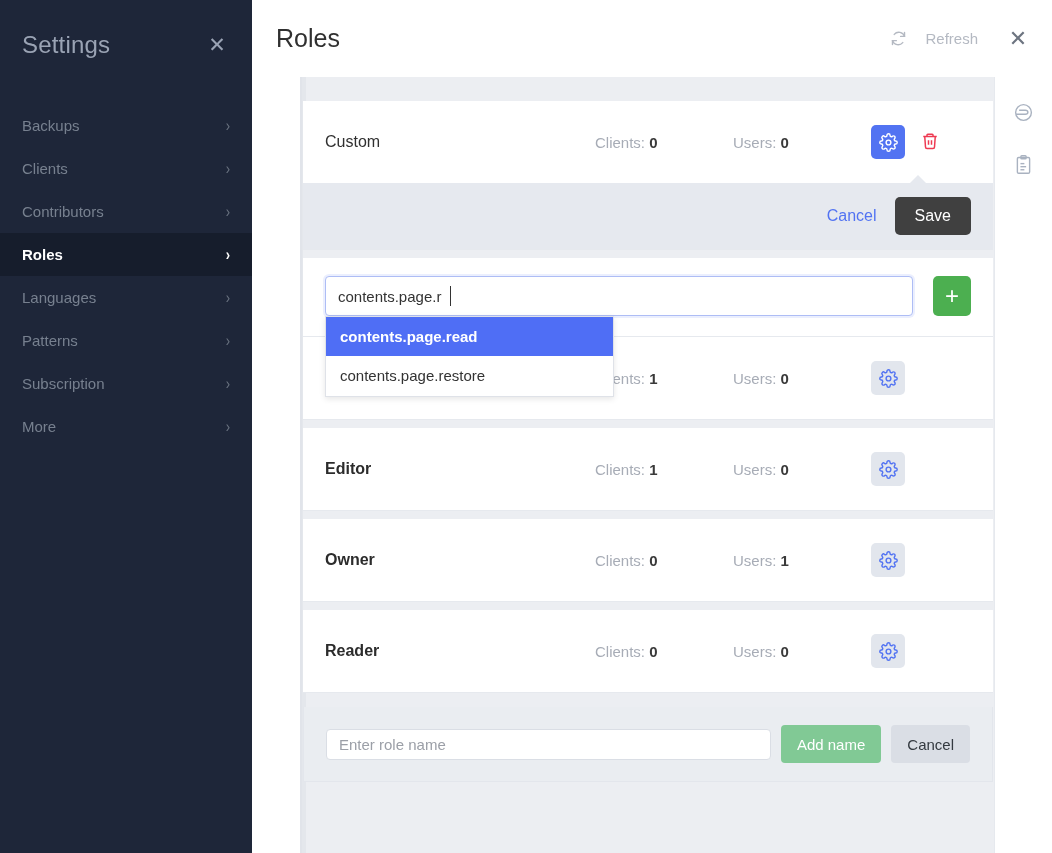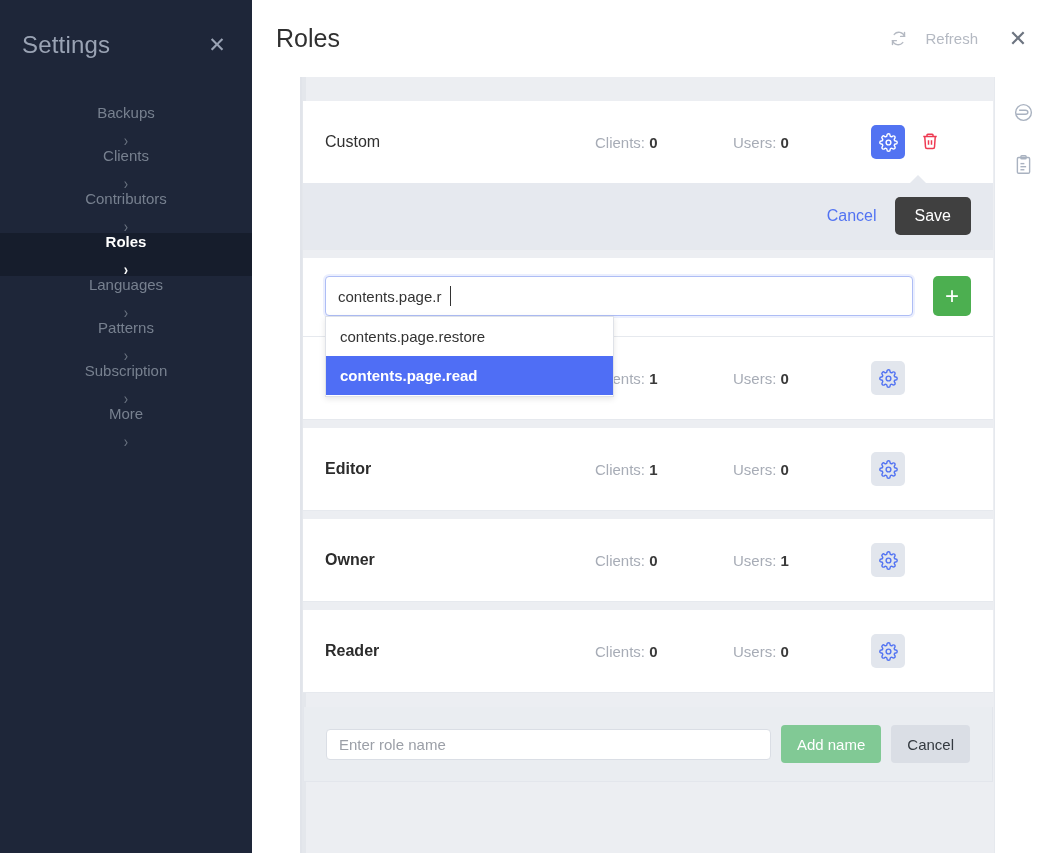--- a/index.html
+++ b/index.html
@@ -54,21 +54,20 @@
   .sidebar-nav { margin-top: 27px; }
   .nav-item {
     height: 43px;
     display: flex;
     align-items: center;
     padding: 0 22px 0 22px;
     color: #77808f;
     font-size: 15px;
     cursor: pointer;
     user-select: none;
-    flex-direction: column;
   }
   .nav-item .nav-label { flex: 1; }
   .nav-item .chev {
     font-size: 13px;
     color: #6a7380;
     line-height: 1;
     transform: scaleY(1.25);
   }
   .nav-item.active {
     background: #161d2c;
@@ -505,22 +504,22 @@
           <div class="card-gap"></div>
 
           <div class="perm-row">
             <div class="perm-input-wrap">
               <input class="perm-input" type="text" value="contents.page.r" style="">
               <span class="caret"></span>
             </div>
             <button class="btn-plus">+</button>
 
             <div class="dropdown">
+              <div class="dd-item sel">contents.page.read</div>
               <div class="dd-item">contents.page.restore</div>
-              <div class="dd-item sel">contents.page.read</div>
             </div>
           </div>
 
           <div class="role-card">
             <div class="role-row">
               <div class="role-name">Developer</div>
               <div class="role-stat">
                 <span>Clients: </span><b>1</b>
               </div>
               <div class="role-stat">

